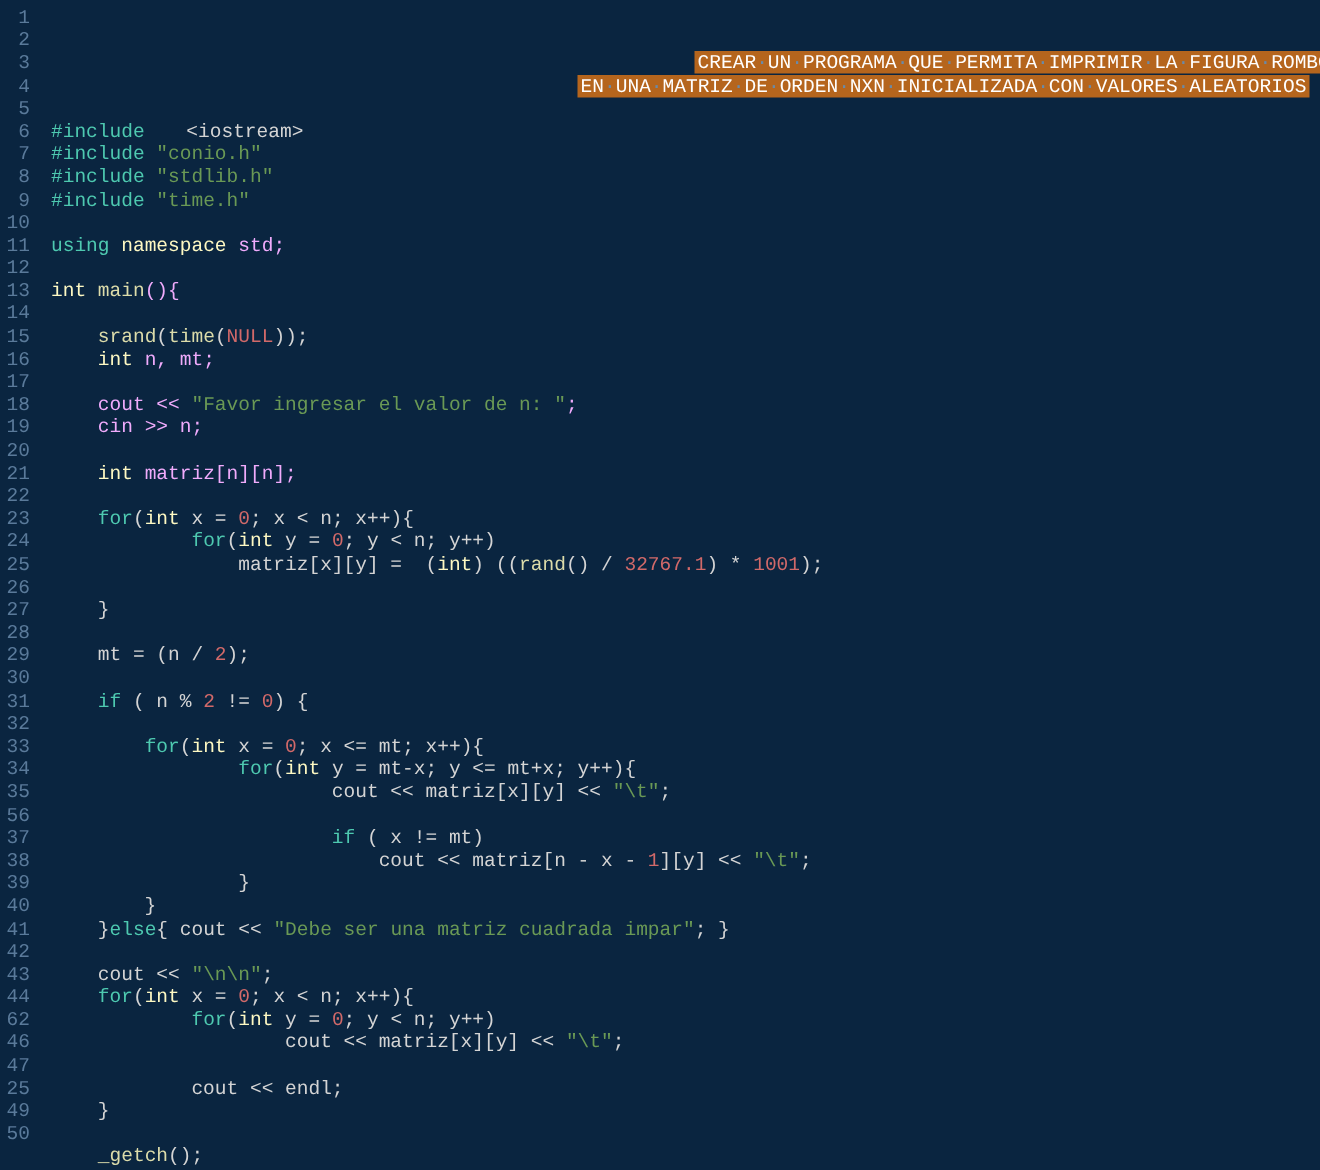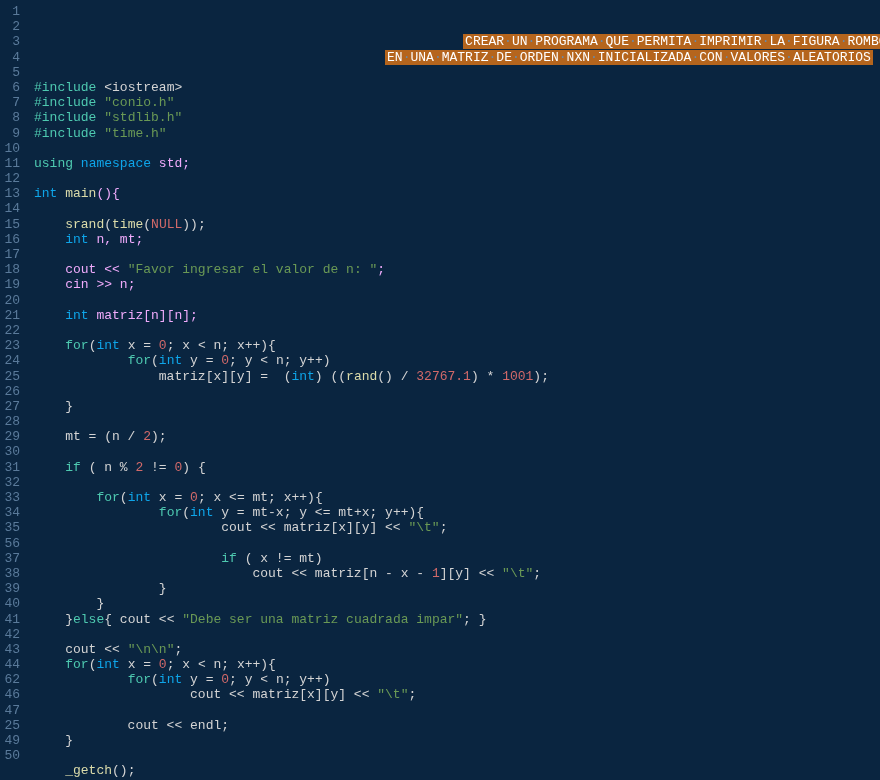--- a/index.html
+++ b/index.html
@@ -31,23 +31,23 @@
     padding: 4px 0 4px 6px;
     color: #d4d4d4;
     line-height: 15.2px;
     white-space: pre;
     position: relative;
   }
   .line { height: 15.2px; display: block; white-space: pre; }
   .hl-comment { background: #b5651d; color: #fff; padding: 0 2px; }
   .hl-comment-dot { color: #6a8aa8; }
   .c-green { color: #4ec9b0; margin-top: 24px; }
-  .c-blue { color: #0ea5e9; }
+  .c-blue { color: #fef9c3; }
   .c-string { color: #6a9955; }
-  .c-angle { color: #d4d4d4; }
+  .c-angle { color: #d4d4d4; margin-left: 20px; }
   .c-pink { color: #d16969; margin-top: 32px; }
   .c-white { color: #f0abfc; }
   .c-func { color: #dcdcaa; }
   .watermark {
     position: absolute;
     bottom: 40px;
     left: 170px;
     font-size: 56px;
     font-weight: bold;
     color: #1a4566;

